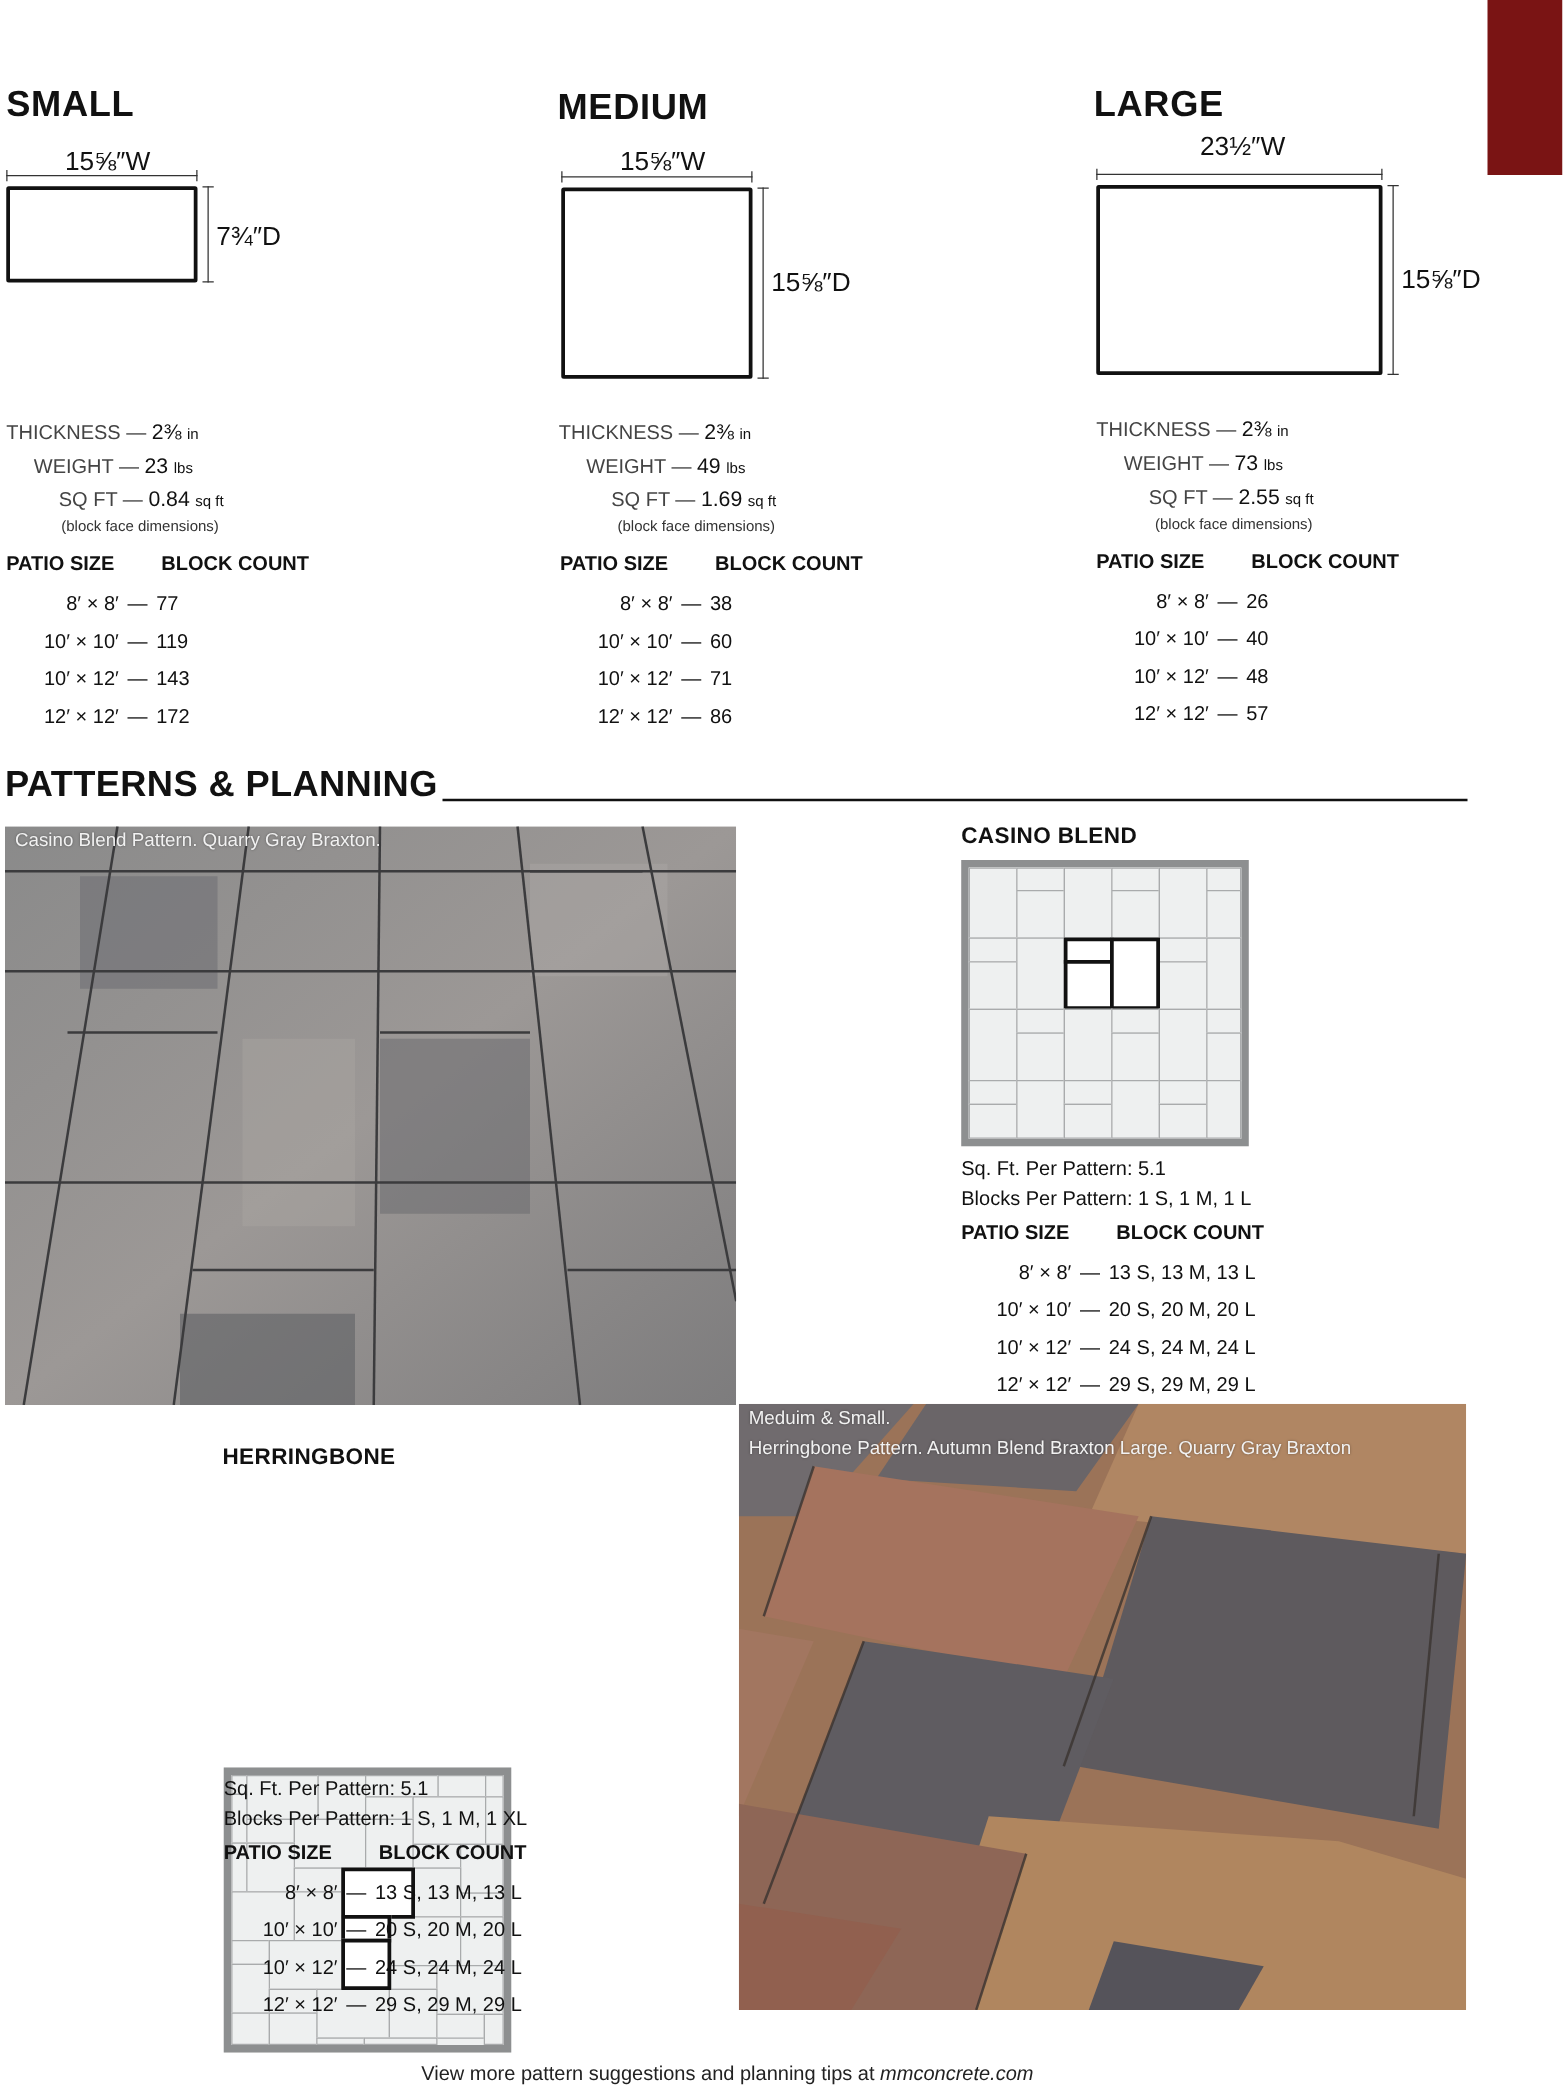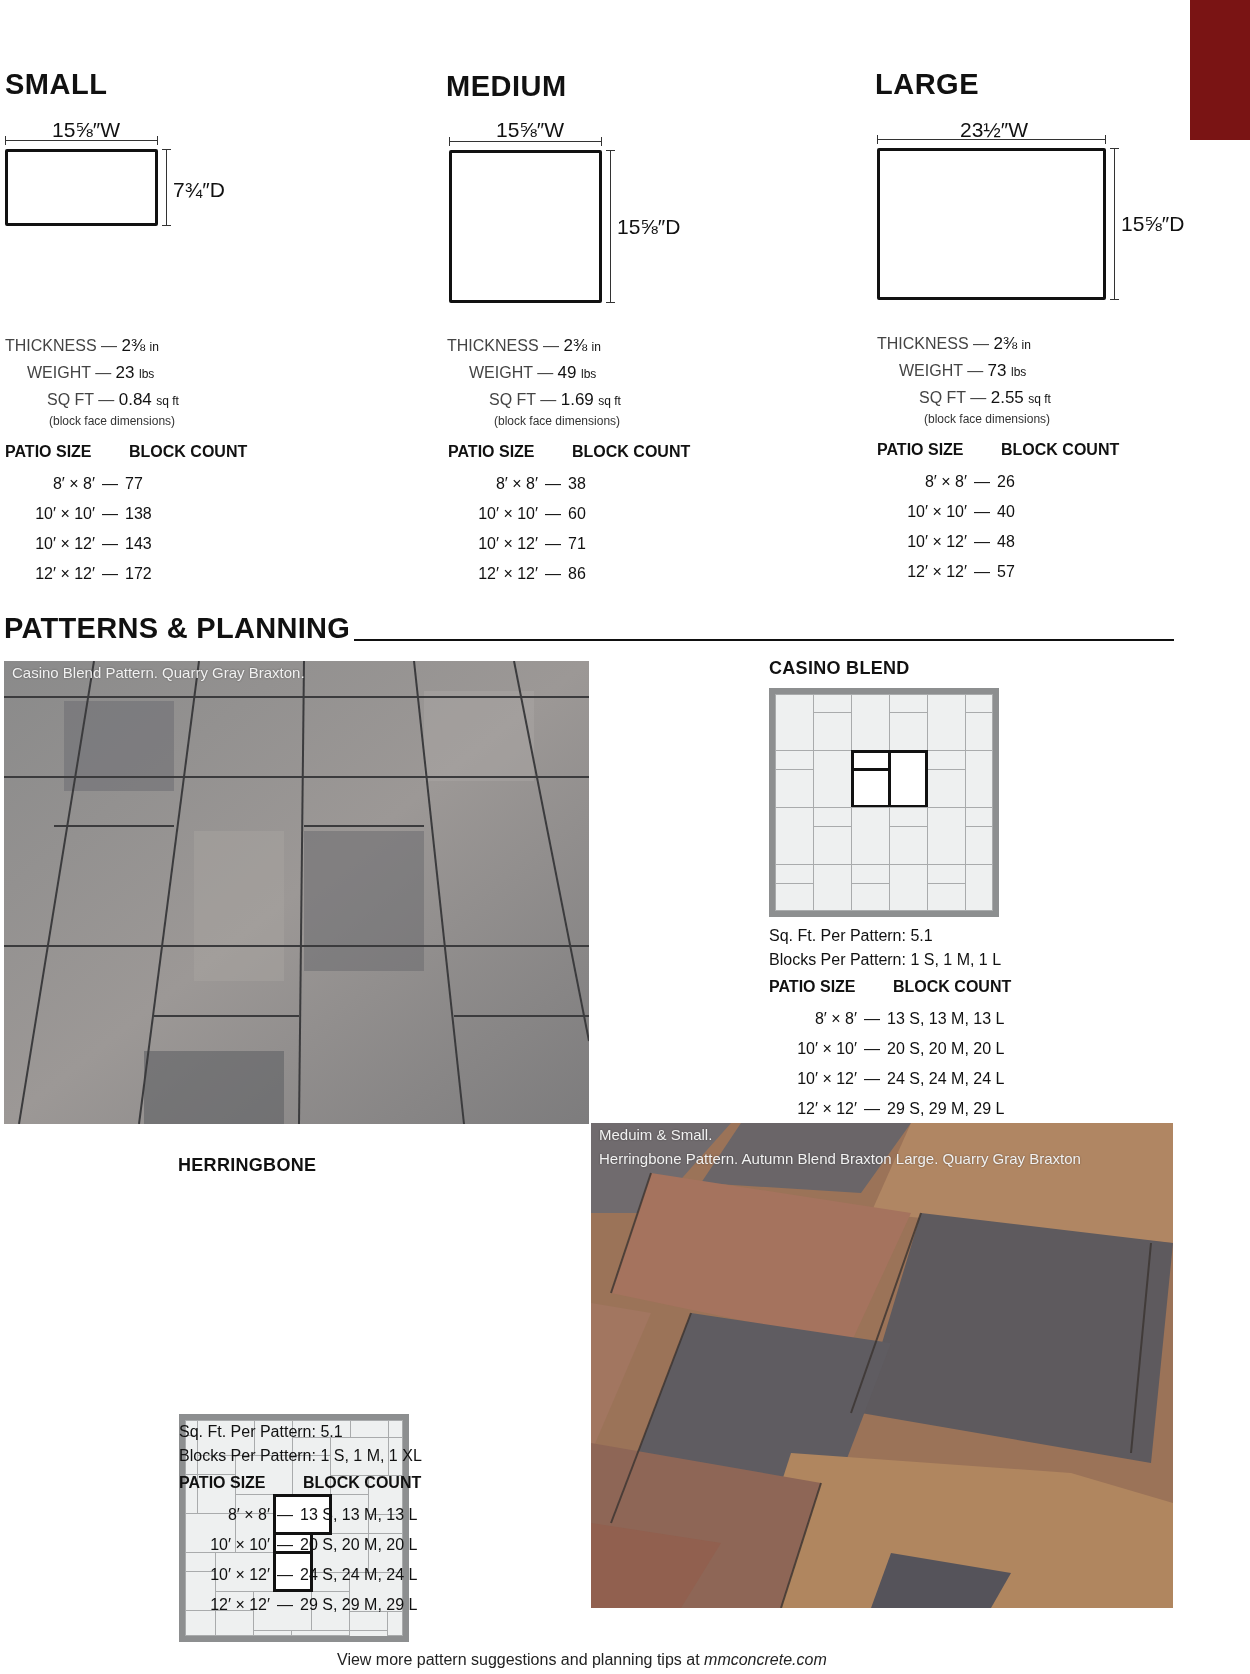--- a/index.html
+++ b/index.html
@@ -54,21 +54,21 @@
 <div class="abs specs" style="left:5px;top:333px;">
   <div class="row"><span class="lbl">THICKNESS —</span> <span class="val">2⅜</span> <span class="unit">in</span></div>
   <div class="row" style="padding-left:22px;"><span class="lbl">WEIGHT —</span> <span class="val">23</span> <span class="unit">lbs</span></div>
   <div class="row" style="padding-left:42px;"><span class="lbl">SQ FT —</span> <span class="val">0.84</span> <span class="unit">sq ft</span></div>
   <div class="note" style="padding-left:44px;">(block face dimensions)</div>
 </div>
 
 <div class="abs" style="left:5px;top:443px;">
   <div class="table-head" style="height:26px;"><span style="display:inline-block;width:124px;">PATIO SIZE</span><span>BLOCK COUNT</span></div>
   <div class="trow"><span class="size" style="width:90px">8′ × 8′</span><span class="dash">—</span><span>77</span></div>
-  <div class="trow"><span class="size" style="width:90px">10′ × 10′</span><span class="dash">—</span><span>138</span></div>
+  <div class="trow"><span class="size" style="width:90px">10′ × 10′</span><span class="dash">—</span><span>119</span></div>
   <div class="trow"><span class="size" style="width:90px">10′ × 12′</span><span class="dash">—</span><span>143</span></div>
   <div class="trow"><span class="size" style="width:90px">12′ × 12′</span><span class="dash">—</span><span>172</span></div>
 </div>
 
 <div class="abs size-title" style="left:446px;top:70px;">MEDIUM</div>
 <div class="abs dim" style="left:496px;top:118px;">15⅝″W</div>
 <div class="abs hline" style="left:449px;top:141px;width:153px;"></div>
 <div class="abs block" style="left:449px;top:150px;width:153px;height:153px;"></div>
 <div class="abs vline" style="left:610px;top:150px;height:153px;"></div>
 <div class="abs dim" style="left:617px;top:215px;">15⅝″D</div>
@@ -82,21 +82,21 @@
 
 <div class="abs" style="left:448px;top:443px;">
   <div class="table-head" style="height:26px;"><span style="display:inline-block;width:124px;">PATIO SIZE</span><span>BLOCK COUNT</span></div>
   <div class="trow"><span class="size" style="width:90px">8′ × 8′</span><span class="dash">—</span><span>38</span></div>
   <div class="trow"><span class="size" style="width:90px">10′ × 10′</span><span class="dash">—</span><span>60</span></div>
   <div class="trow"><span class="size" style="width:90px">10′ × 12′</span><span class="dash">—</span><span>71</span></div>
   <div class="trow"><span class="size" style="width:90px">12′ × 12′</span><span class="dash">—</span><span>86</span></div>
 </div>
 
 <div class="abs size-title" style="left:875px;top:68px;">LARGE</div>
-<div class="abs dim" style="left:960px;top:118px;">23½″W</div>
+<div class="abs dim" style="left:960px;top:106px;">23½″W</div>
 <div class="abs hline" style="left:877px;top:139px;width:229px;"></div>
 <div class="abs block" style="left:877px;top:148px;width:229px;height:152px;"></div>
 <div class="abs vline" style="left:1114px;top:148px;height:152px;"></div>
 <div class="abs dim" style="left:1121px;top:212px;">15⅝″D</div>
 
 <div class="abs specs" style="left:877px;top:331px;">
   <div class="row"><span class="lbl">THICKNESS —</span> <span class="val">2⅜</span> <span class="unit">in</span></div>
   <div class="row" style="padding-left:22px;"><span class="lbl">WEIGHT —</span> <span class="val">73</span> <span class="unit">lbs</span></div>
   <div class="row" style="padding-left:42px;"><span class="lbl">SQ FT —</span> <span class="val">2.55</span> <span class="unit">sq ft</span></div>
   <div class="note" style="padding-left:47px;">(block face dimensions)</div>

